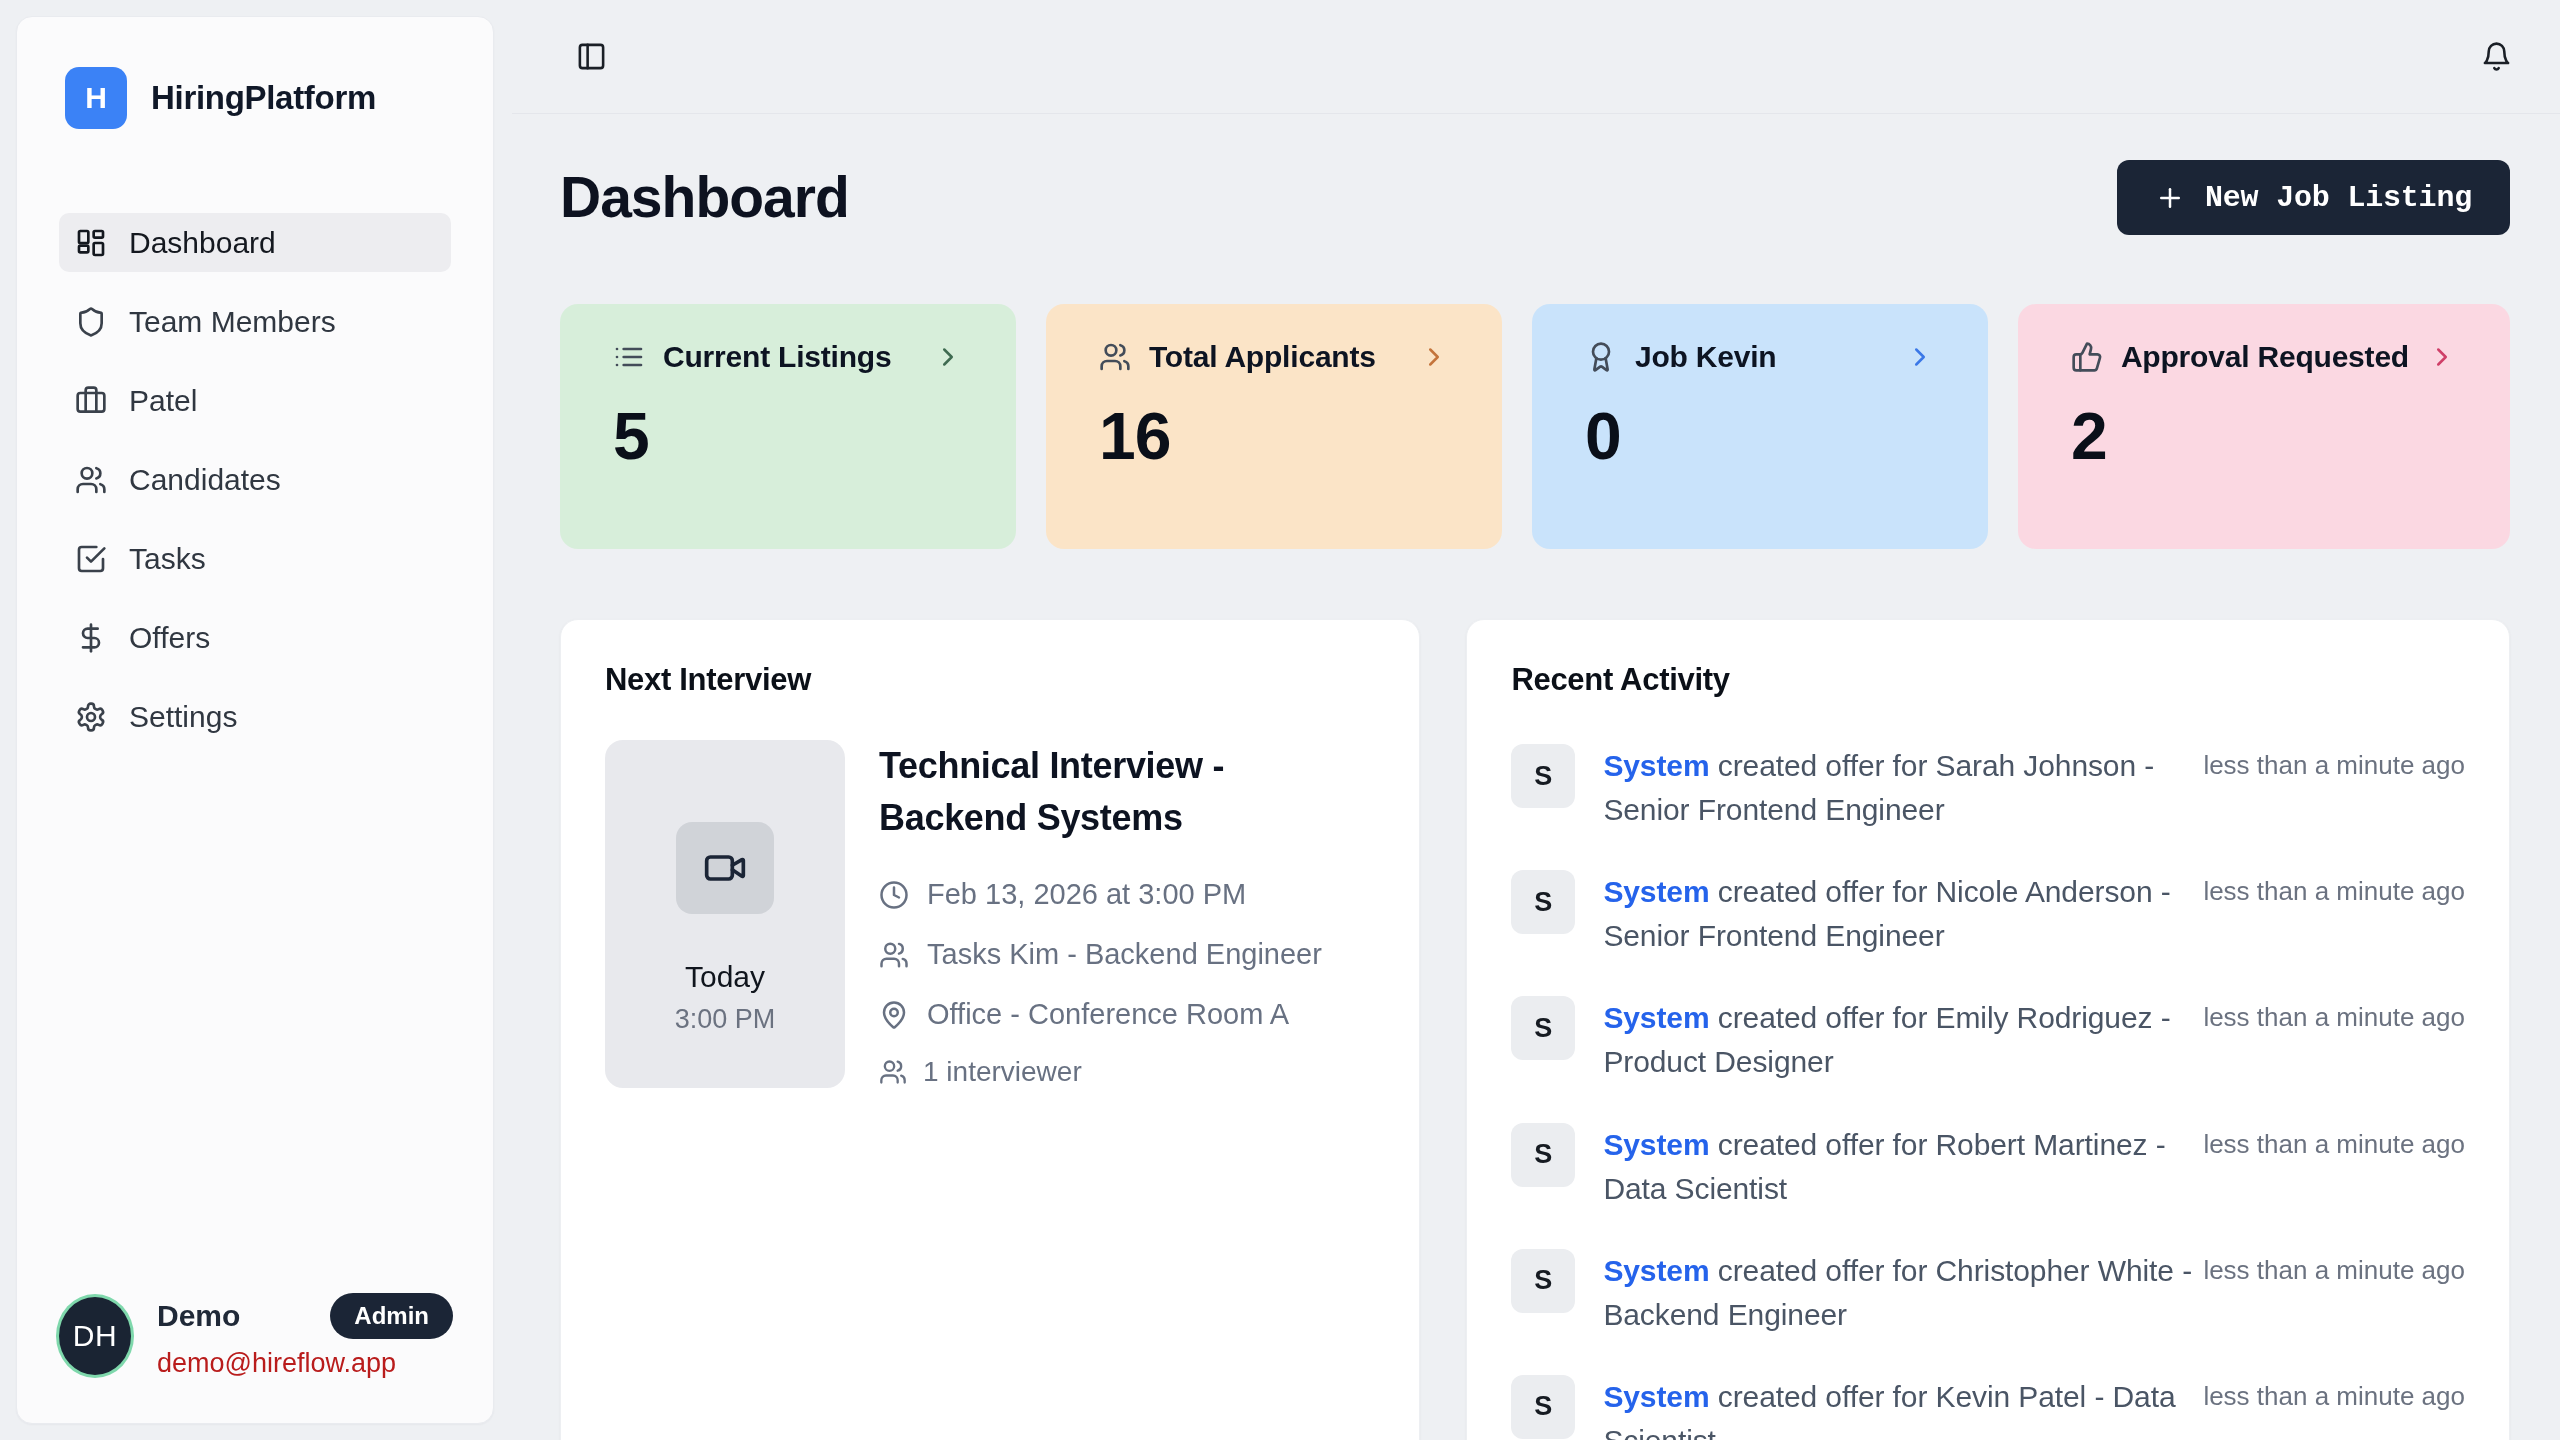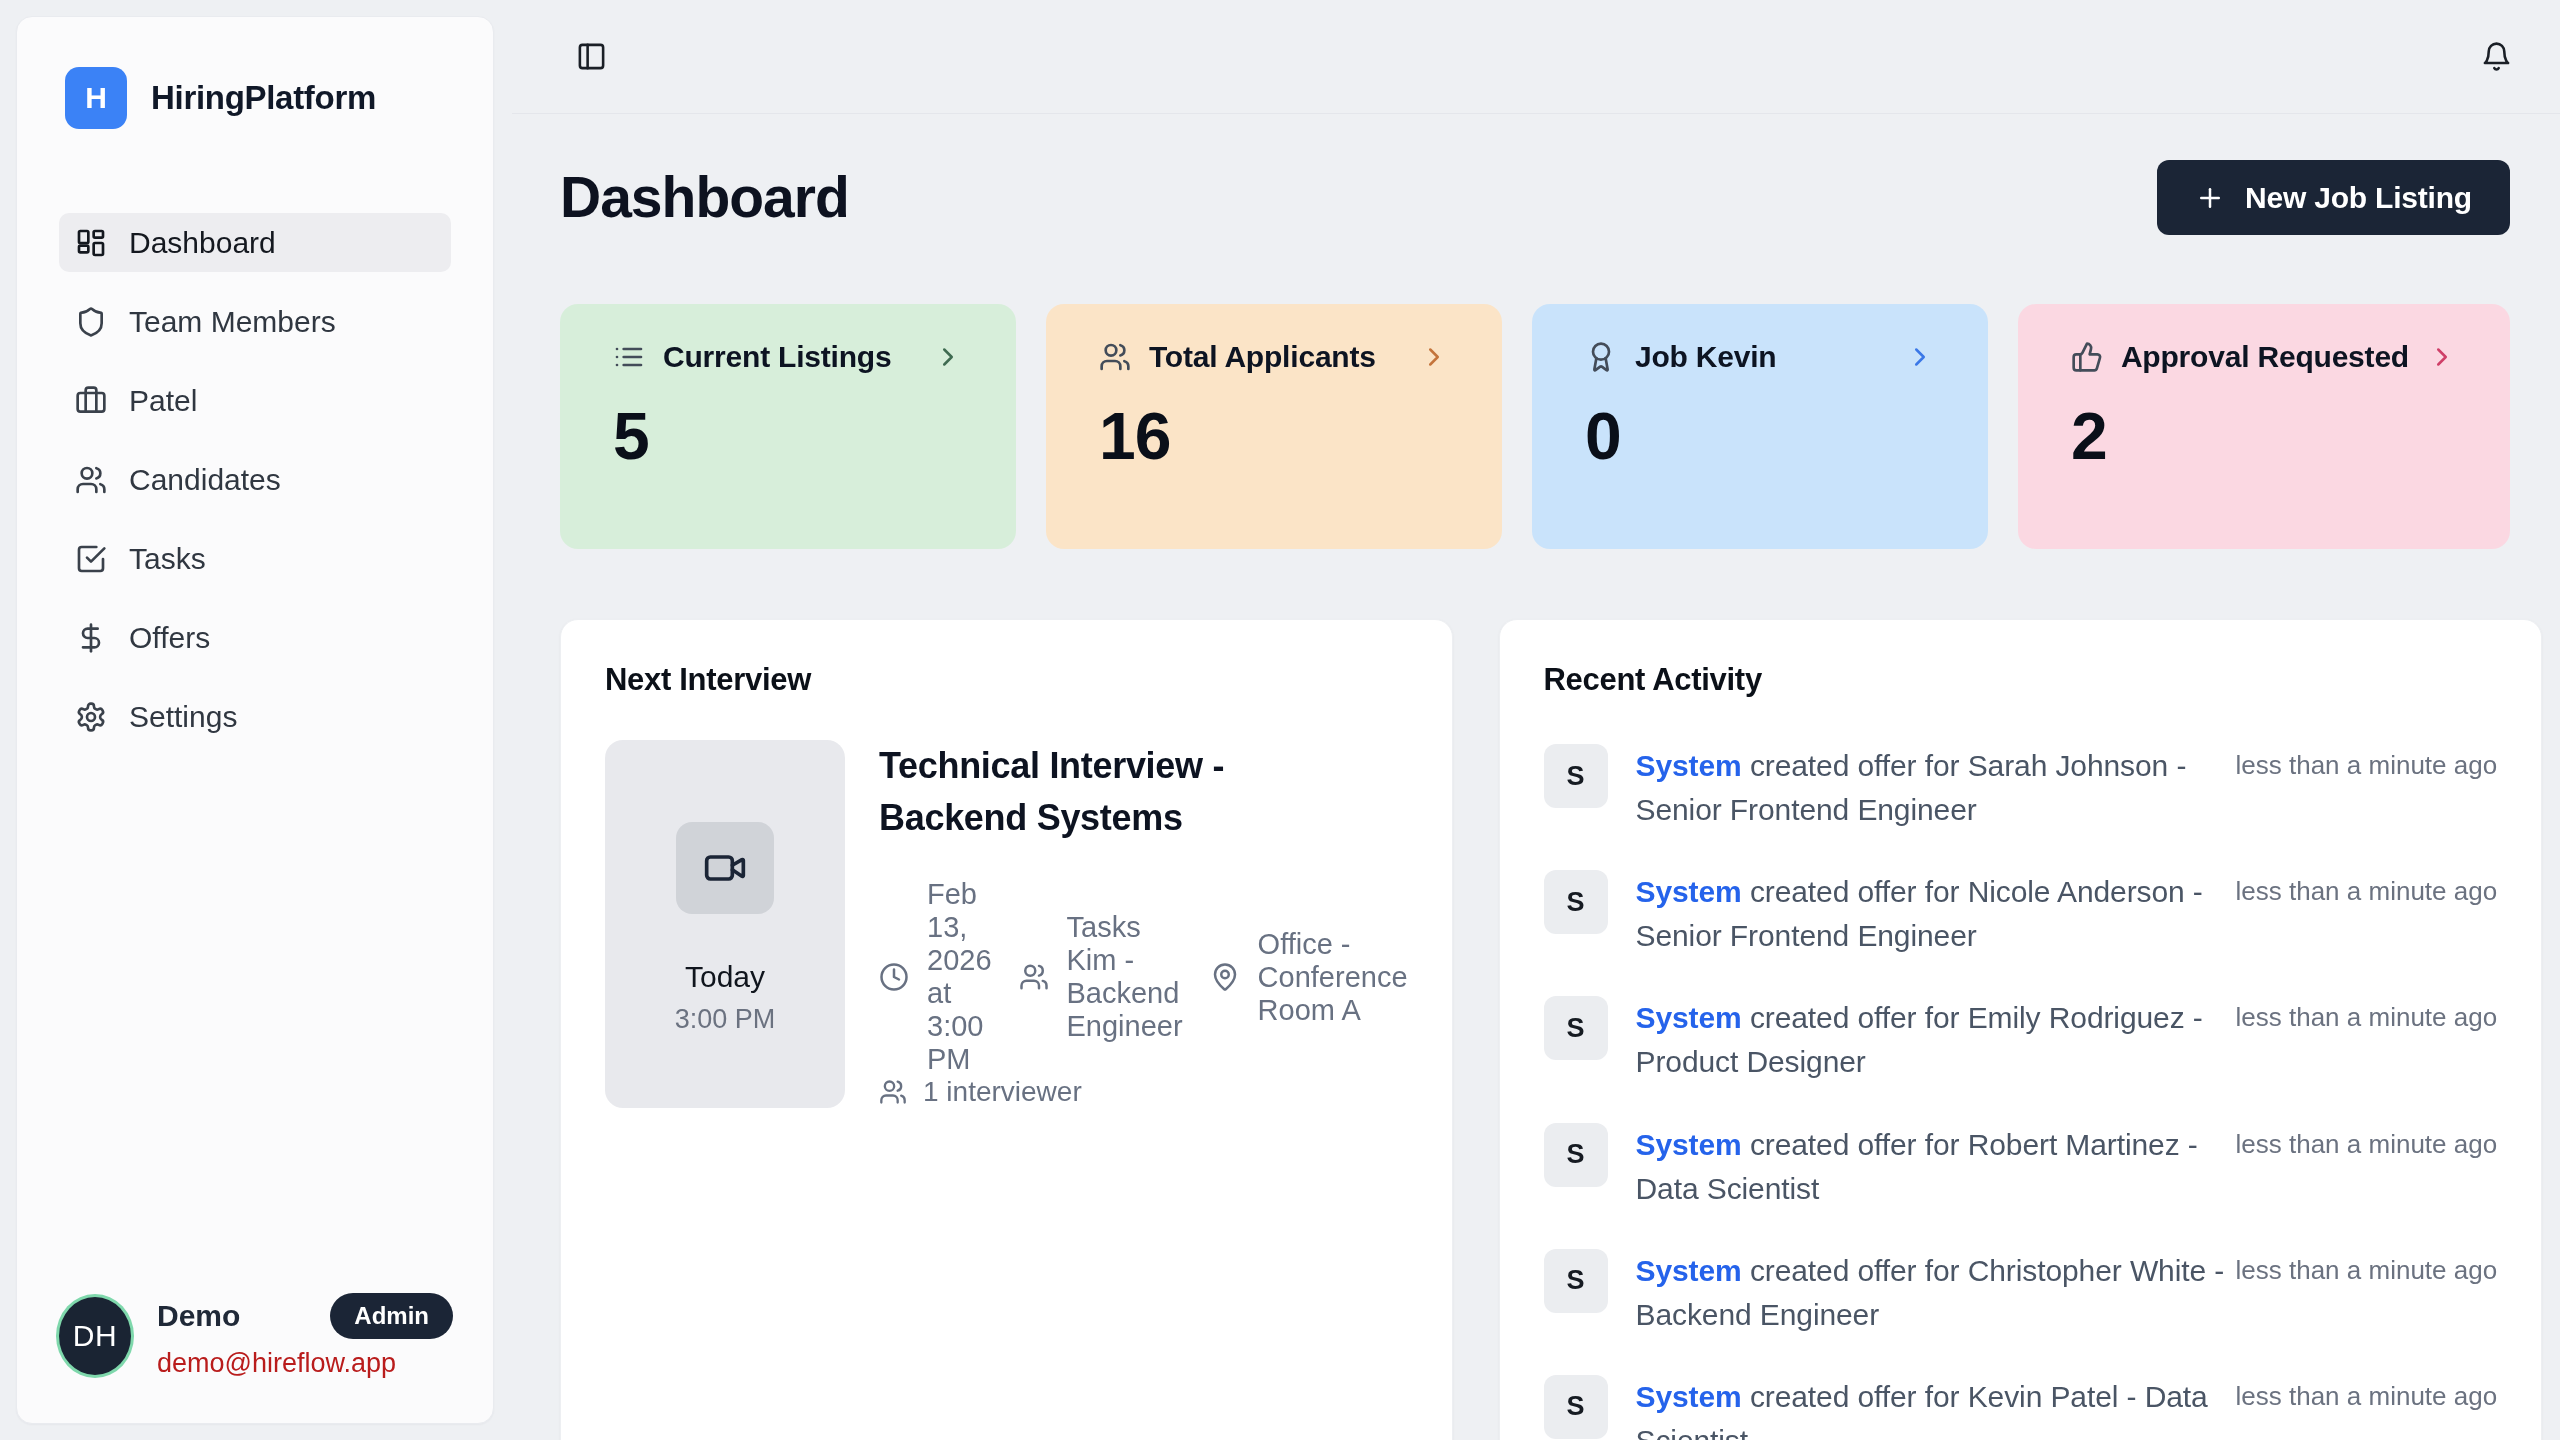--- a/index.html
+++ b/index.html
@@ -59,21 +59,21 @@
   }
   .icon-btn { background:none; border:none; color:#1a1f26; cursor:pointer; padding:0; }
   .icon-btn svg { width:31px; height:31px; }
 
   .content { flex:1; padding:46px 50px 0 48px; overflow:hidden; }
   .page-head { display:flex; align-items:center; justify-content:space-between; }
   h1.page-title { font-size:57px; font-weight:800; color:#0d1220; letter-spacing:-1px; line-height:1.15; }
   .new-job-btn {
     height:75px; padding:0 38px; background:#1b2536; color:#fff; border:none; border-radius:12px;
     display:flex; align-items:center; gap:20px; font-size:30px; font-weight:600;
-    font-family:Liberation Sans, sans-serif; cursor:pointer; letter-spacing:-0.2px;
+    font-family:Liberation Mono, monospace; cursor:pointer; letter-spacing:-0.2px;
   }
   .new-job-btn svg { width:30px; height:30px; }
 
   .stats { margin-top:69px; display:grid; grid-template-columns:repeat(4,1fr); gap:30px; }
   .stat-card { border-radius:18px; padding:36px 53px; height:245px; cursor:pointer; }
   .stat-top { display:flex; align-items:center; gap:18px; }
   .stat-top svg.lead { width:32px; height:32px; color:#434c59; }
   .stat-label { font-size:30px; font-weight:600; color:#0d1422; letter-spacing:-0.2px; white-space:nowrap; }
   .stat-top svg.chev { width:30px; height:30px; margin-left:auto; }
   .stat-value { font-size:66px; font-weight:800; color:#0a0f19; margin-top:24px; letter-spacing:-1px; }
@@ -93,21 +93,21 @@
   }
   .tile-icon {
     width:98px; height:92px; background:#d0d3d8; border-radius:16px; color:#1b2536;
     display:flex; align-items:center; justify-content:center;
   }
   .tile-icon svg { width:44px; height:44px; }
   .tile-day { margin-top:46px; font-size:30px; font-weight:400; color:#10151d; }
   .tile-time { margin-top:10px; font-size:27px; color:#6b7280; }
   .int-details { flex:1; display:flex; flex-direction:column; min-height:348px; }
   .int-title { font-size:36px; font-weight:700; color:#0d1321; line-height:1.45; max-width:500px; letter-spacing:-0.3px; }
-  .int-meta { margin-top:34px; display:flex; flex-direction:row; gap:27px; }
+  .int-meta { margin-top:34px; display:flex; flex-direction:column; gap:27px; }
   .meta-row { display:flex; align-items:center; gap:18px; font-size:29px; color:#687182; }
   .meta-row svg { width:30px; height:30px; flex:none; }
   .int-footer { margin-top:auto; display:flex; align-items:center; justify-content:space-between; }
   .interviewer-count { display:flex; align-items:center; gap:16px; font-size:28px; color:#687182; }
   .interviewer-count svg { width:28px; height:28px; }
   .view-btn {
     height:72px; padding:0 38px; background:#f3f5f9; border:1px solid #e1e5ec; border-radius:12px;
     font-size:30px; font-weight:600; color:#0f1726; font-family:inherit; cursor:pointer;
     display:flex; align-items:center;
   }

